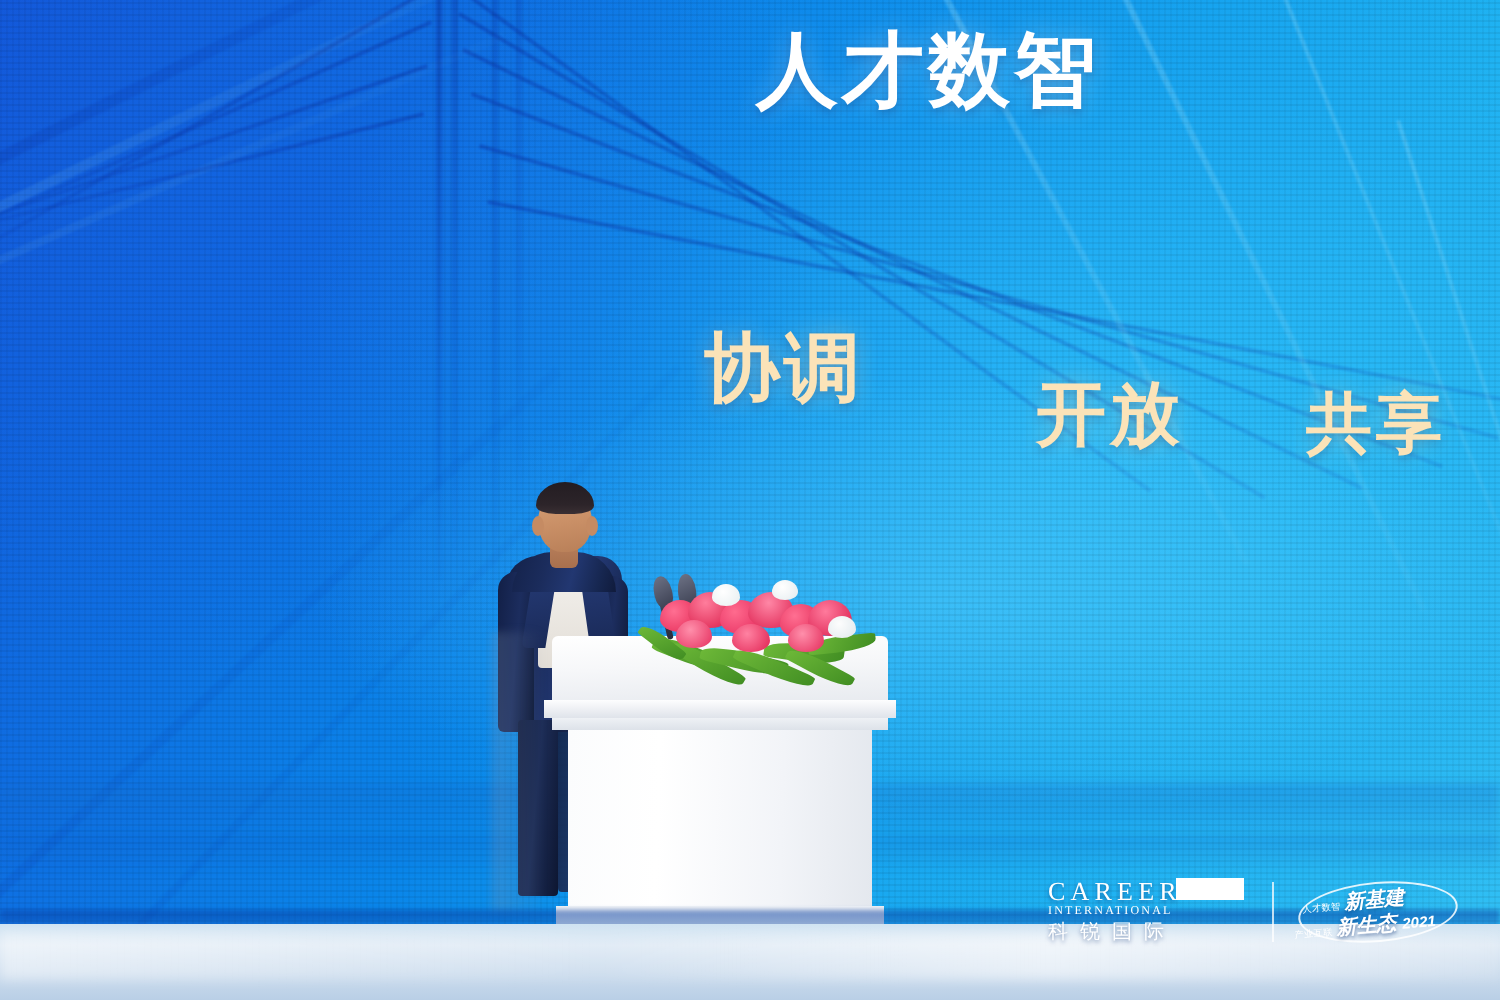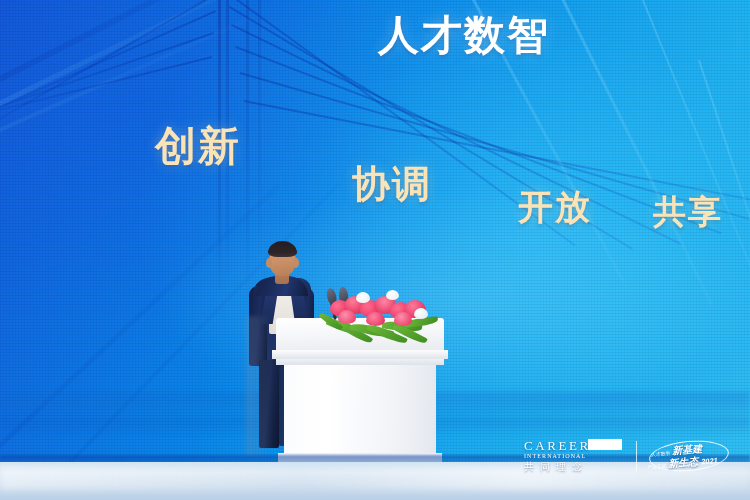--- a/index.html
+++ b/index.html
@@ -365,21 +365,20 @@
   <div class="deck-band" style="top:392px; height:26px; background:linear-gradient(180deg, rgba(20,105,205,0.30), rgba(20,105,205,0.05));"></div>
   <div class="deck-band" style="top:418px; height:18px; background:linear-gradient(180deg, rgba(15,90,195,0.22), rgba(15,90,195,0.0));"></div>
 
   <div class="glow-sweep"></div>
   <div class="led-pixels"></div>
 
   <div class="pillar" style="left:404px; top:322px; width:10px; height:140px;"></div>
 
   <div class="slide-text headline" style="left:378px; top:8px;">人才数智</div>
 
-  <div class="slide-text keyword" style="left:155px; top:119px; font-size:41px;">创新</div>
 
   <div class="slide-text keyword" style="left:352px; top:159px; font-size:38px;">协调</div>
 
   <div class="slide-text keyword" style="left:653px; top:190px; font-size:33px;">共享</div>
 
   <div class="slide-text keyword" style="left:518px; top:184px; font-size:35px;">开放</div>
 
   <div class="person">
 
     <div class="jacket" style="left:253px; top:278px; width:58px; height:88px; border-radius:16px 12px 3px 3px;"></div>
@@ -455,21 +454,21 @@
 
 
   <div class="logo-banner">
 
     <div class="logo-left">
       <div class="logo-career">CAREER</div>
       <div class="logo-intl-row">
         <div class="logo-intl">INTERNATIONAL</div>
       </div>
       <div class="logo-block" style="position:absolute; left:66px; top:0px; width:34px; height:11px;"></div>
-      <div class="logo-cn">共同理念</div>
+      <div class="logo-cn">科锐国际</div>
     </div>
 
     <div class="logo-divider"></div>
 
     <div class="logo-right">
       <div class="logo-oval"></div>
       <div class="slogan-row" style="left:6px; top:5px;">
         <span class="slogan-small">人才数智</span>
         <span class="slogan-big">新基建</span>
       </div>

